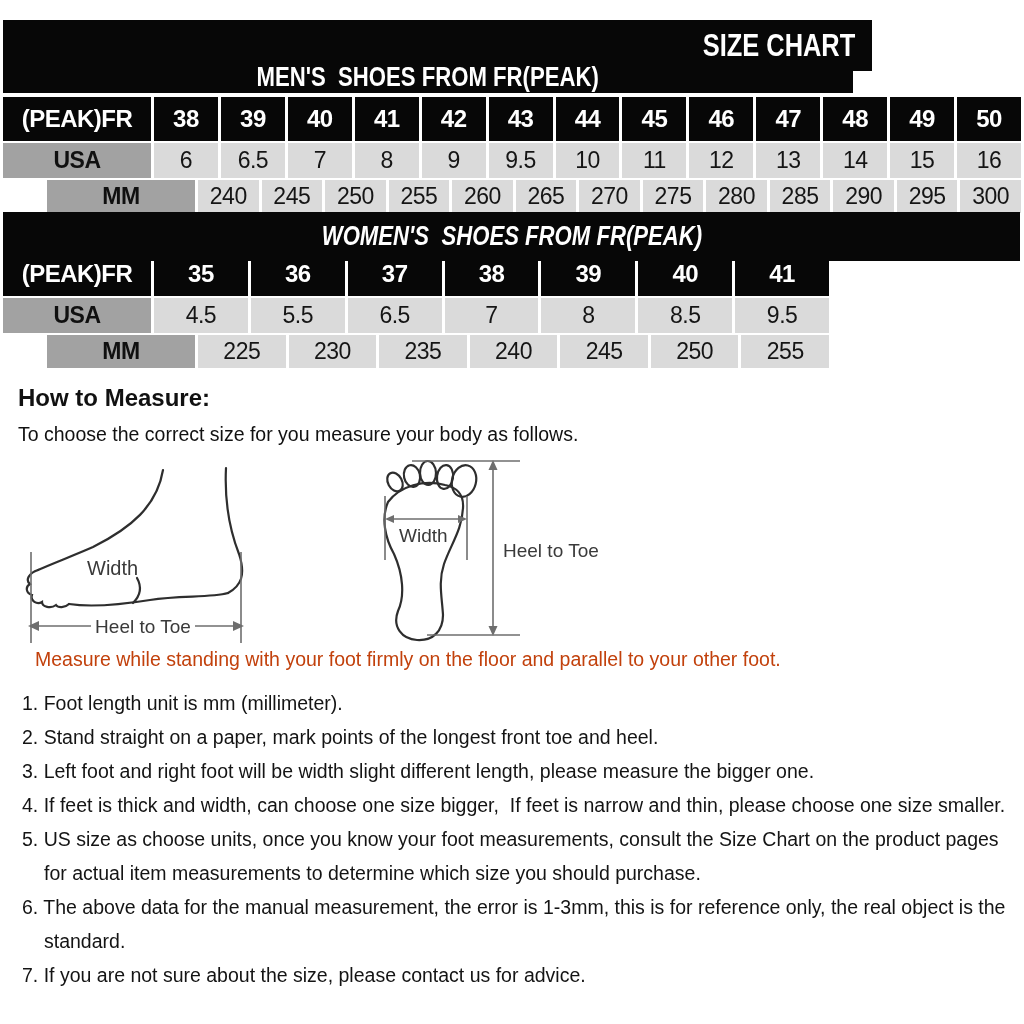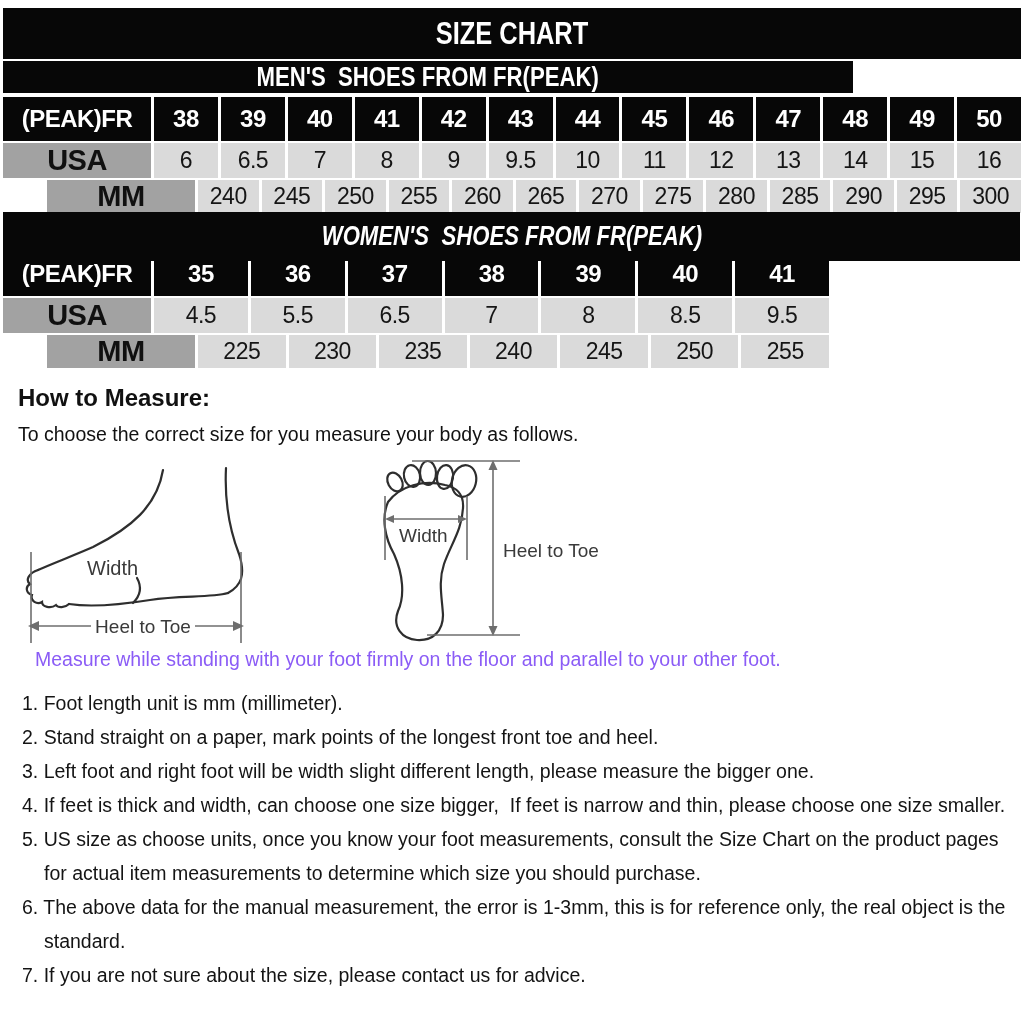--- a/index.html
+++ b/index.html
@@ -4,51 +4,51 @@
 <style>
   * { margin:0; padding:0; box-sizing:border-box; }
   html,body { width:1024px; height:1024px; background:#fff; }
   .page { position:relative; width:1024px; height:1024px; background:#fff;
           font-family:"Liberation Sans", sans-serif; color:#111; overflow:hidden; }
 
   
   .bar { position:absolute; background:#070707; color:#fff; display:flex;
          align-items:center; justify-content:center; white-space:pre; }
   .bar .bartext { display:inline-block; font-weight:700; transform:scaleX(0.82); letter-spacing:0px; }
-  #bar-size-chart { left:3px; top:8px; width:1018px; height:51px; font-size:31px; }
+  #bar-size-chart { left:3px; top:20px; width:869px; height:51px; font-size:31px;justify-content:flex-end; }
   #bar-mens  { left:3px; top:61px;  width:850px; height:32px; font-size:27px; }
   #bar-womens{ left:3px; top:212px; width:1017px; height:49px; font-size:27px;font-style:italic; }
 
   
   .sizetable { position:absolute; left:3px; }
   #mens-table  { top:97px;  width:1018px; }
   #womens-table{ top:252px; width:826px; }
   .trow { display:flex; gap:3px; margin-bottom:2px; }
   .trow .cell { flex:1 1 0; display:flex; align-items:center; justify-content:center;
                 font-size:23px; letter-spacing:-0.5px; color:#151515; background:#dadada; }
   .trow .label { flex:0 0 148px; }
   .trow.head { height:44px; }
   .trow.head .cell { background:#070707; color:#fff; font-weight:700; font-size:24px; }
   .trow.r-usa { height:35px; }
   .trow.r-mm  { height:33px;margin-left:44px; }
-  .trow.r-usa .label, .trow.r-mm .label { background:#a2a2a2; font-weight:700; font-size:29px; color:#101010; }
+  .trow.r-usa .label, .trow.r-mm .label { background:#a2a2a2; font-weight:700; font-size:23px; color:#101010; }
 
   
   #how-heading { position:absolute; left:18px; top:384px; font-size:24px; font-weight:700; }
   #how-intro   { position:absolute; left:18px; top:423px; font-size:19.5px; }
 
   #diagrams { position:absolute; left:0; top:448px; width:1024px; height:202px; }
   #svg-side { position:absolute; left:25px; top:6px; }
   #svg-top  { position:absolute; left:372px; top:2px; }
   .sketch { stroke:#2e2e2e; stroke-width:2.2; fill:none; stroke-linecap:round; }
   .measure { stroke:#6e6e6e; stroke-width:1.6; fill:none; }
   .mfill { fill:#6e6e6e; stroke:none; }
   .diaglabel { font-family:"Liberation Sans",sans-serif; fill:#3a3a3a; }
 
-  #caption { position:absolute; left:35px; top:648px; font-size:19.5px; color:#8b5cf6; }
+  #caption { position:absolute; left:35px; top:648px; font-size:19.5px; color:#c2410c; }
 
   #instructions { position:absolute; left:22px; top:686px; width:1000px;
                   font-size:19.5px; line-height:34px; color:#141414; }
   #instructions .li { padding-left:22px; text-indent:-22px; white-space:pre-wrap; }
 </style>
 </head>
 <body>
 
 <div class="page">
 

